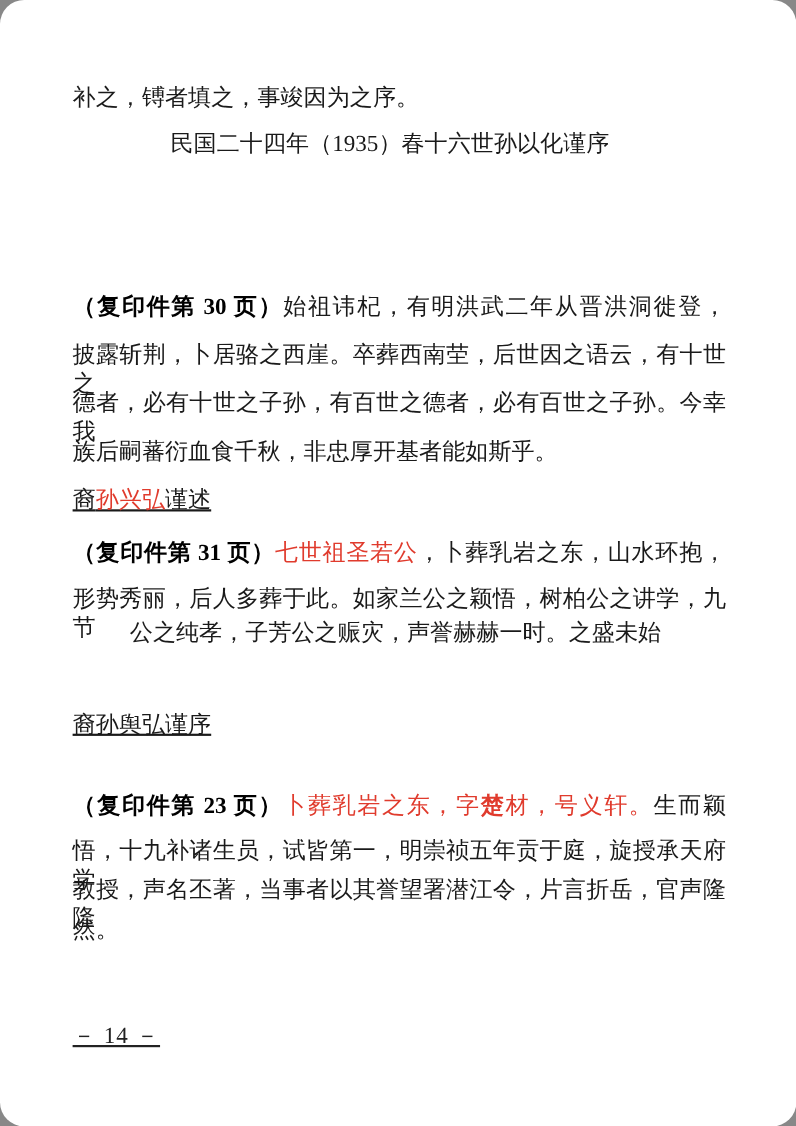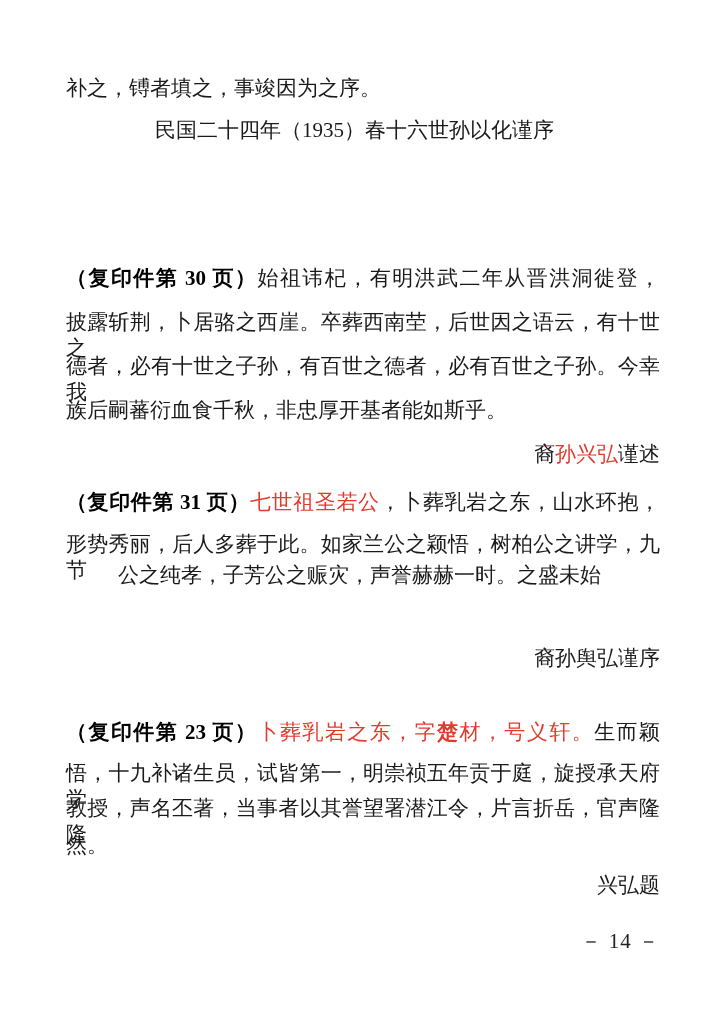--- a/index.html
+++ b/index.html
@@ -2,27 +2,28 @@
 <html style="--red: #e03b2d; --ink: #1a1a1a;"><head>
 <meta charset="utf-8">
 <style>
   :root { --red:#e03b2d; --ink:#1a1a1a; }
   html,body { margin:0; padding:0; background:#888; }
   .page {
     position:relative; width:724px; height:1024px; margin:0 auto;
     background:#ffffff; overflow:hidden;
     font-family:"Liberation Serif","DejaVu Serif",serif;
     color:var(--ink);
+    border-radius:22px;
   }
   .line {
     position:absolute; left:66px; width:594px;
     font-size:21px; line-height:26px; white-space:nowrap;
   }
   .justify { text-align:justify; text-align-last:justify; white-space:normal; }
-  .center  { text-align:right; white-space:normal; }
+  .center  { text-align:left; white-space:normal;text-decoration:underline; }
   .heading { font-weight:700; color:#000; }
   .red { color:var(--red); }
   .red-bold { color:var(--red); font-weight:700; }
   .footer-num { font-size:21px; letter-spacing:1px; color:#222; }
 </style>
 </head>
 <body>
 
 <div class="page">
 
@@ -45,17 +46,16 @@
   <div class="line" style="top:562px; left:118px; width:auto">公之纯孝，子芳公之赈灾，声誉赫赫一时。之盛未始</div>
   <div class="line justify" style="top:531px">形势秀丽，后人多葬于此。如家兰公之颖悟，树柏公之讲学，九节</div>
   <div class="line center" style="top:645px">裔孙舆弘谨序</div>
 
   <div class="line justify" style="top:719px">
     <span class="heading">（复印件第 23 页）</span><span class="red">卜葬乳岩之东，字</span><span class="red-bold">楚</span><span class="red">材，号义轩。</span><span>生而颖</span>
   </div>
   <div class="line justify" style="top:760px">悟，十九补诸生员，试皆第一，明崇祯五年贡于庭，旋授承天府学</div>
   <div class="line justify" style="top:795px">教授，声名丕著，当事者以其誉望署潜江令，片言折岳，官声隆隆</div>
   <div class="line" style="top:832px">然。</div>
-  <div class="line center" style="top:872px">兴弘题</div>
 
   <div class="line center footer-num" style="top:928px">－ 14 －</div>
 
 </div>
 
 </body></html>

